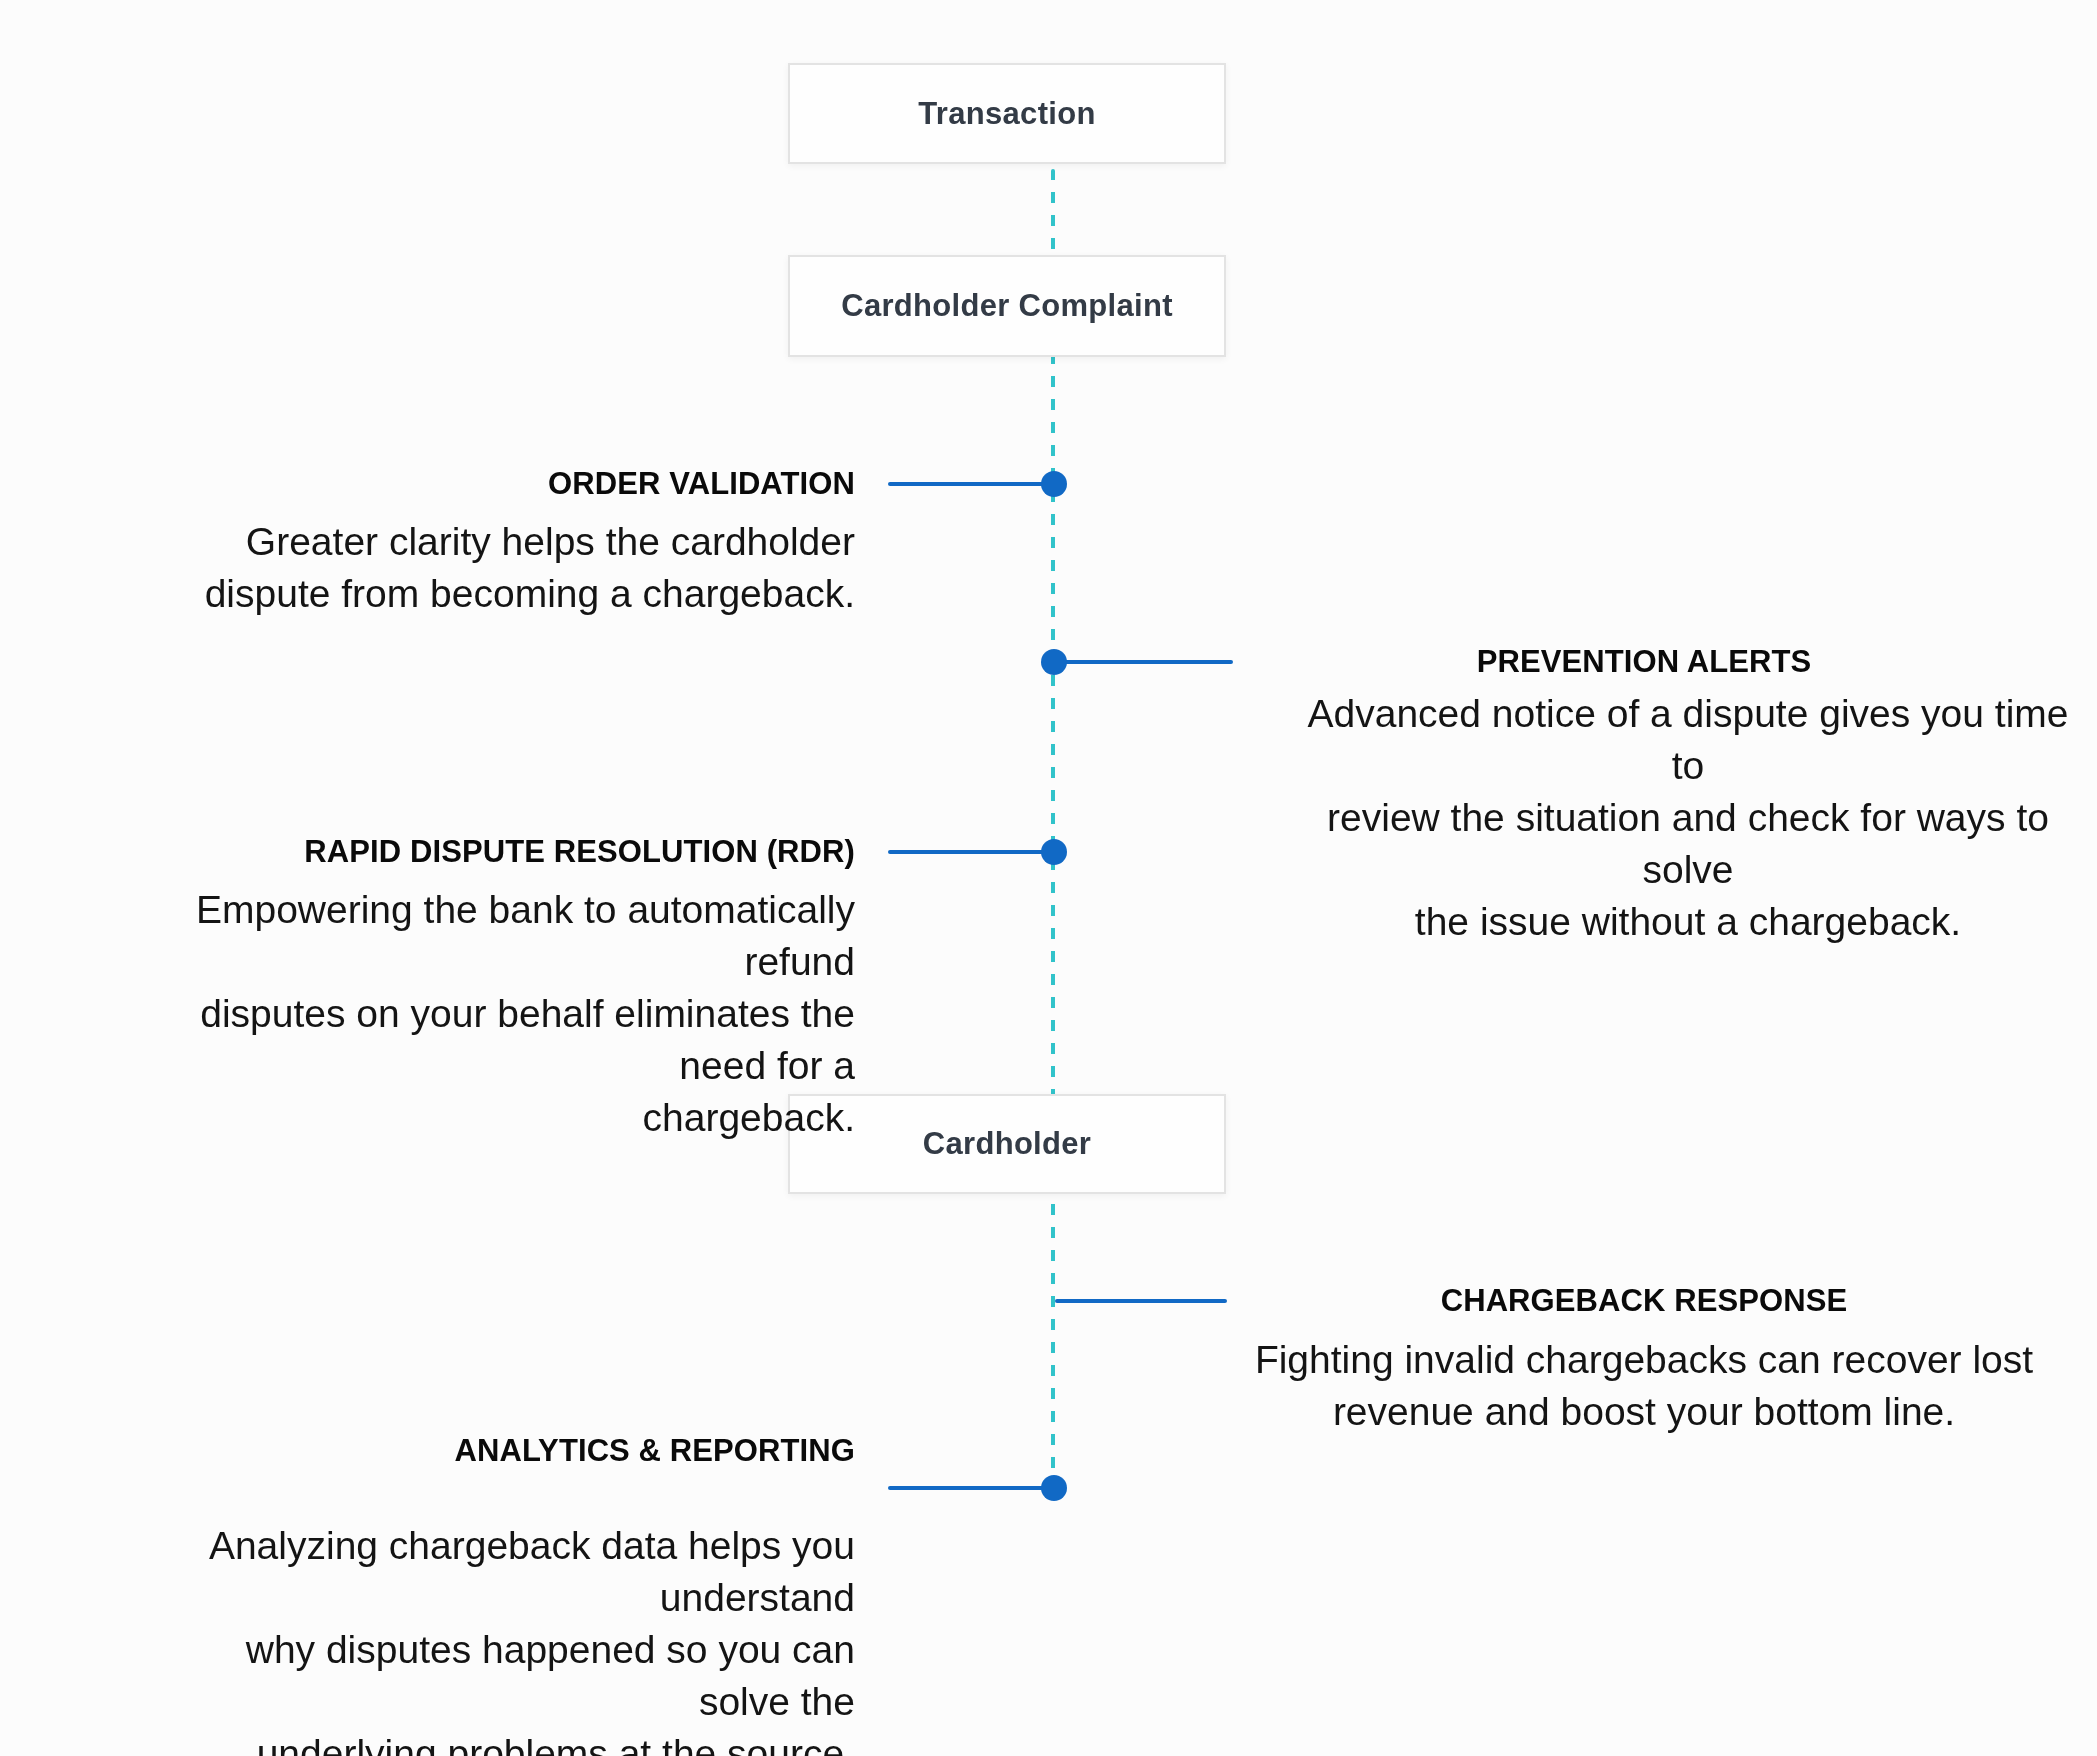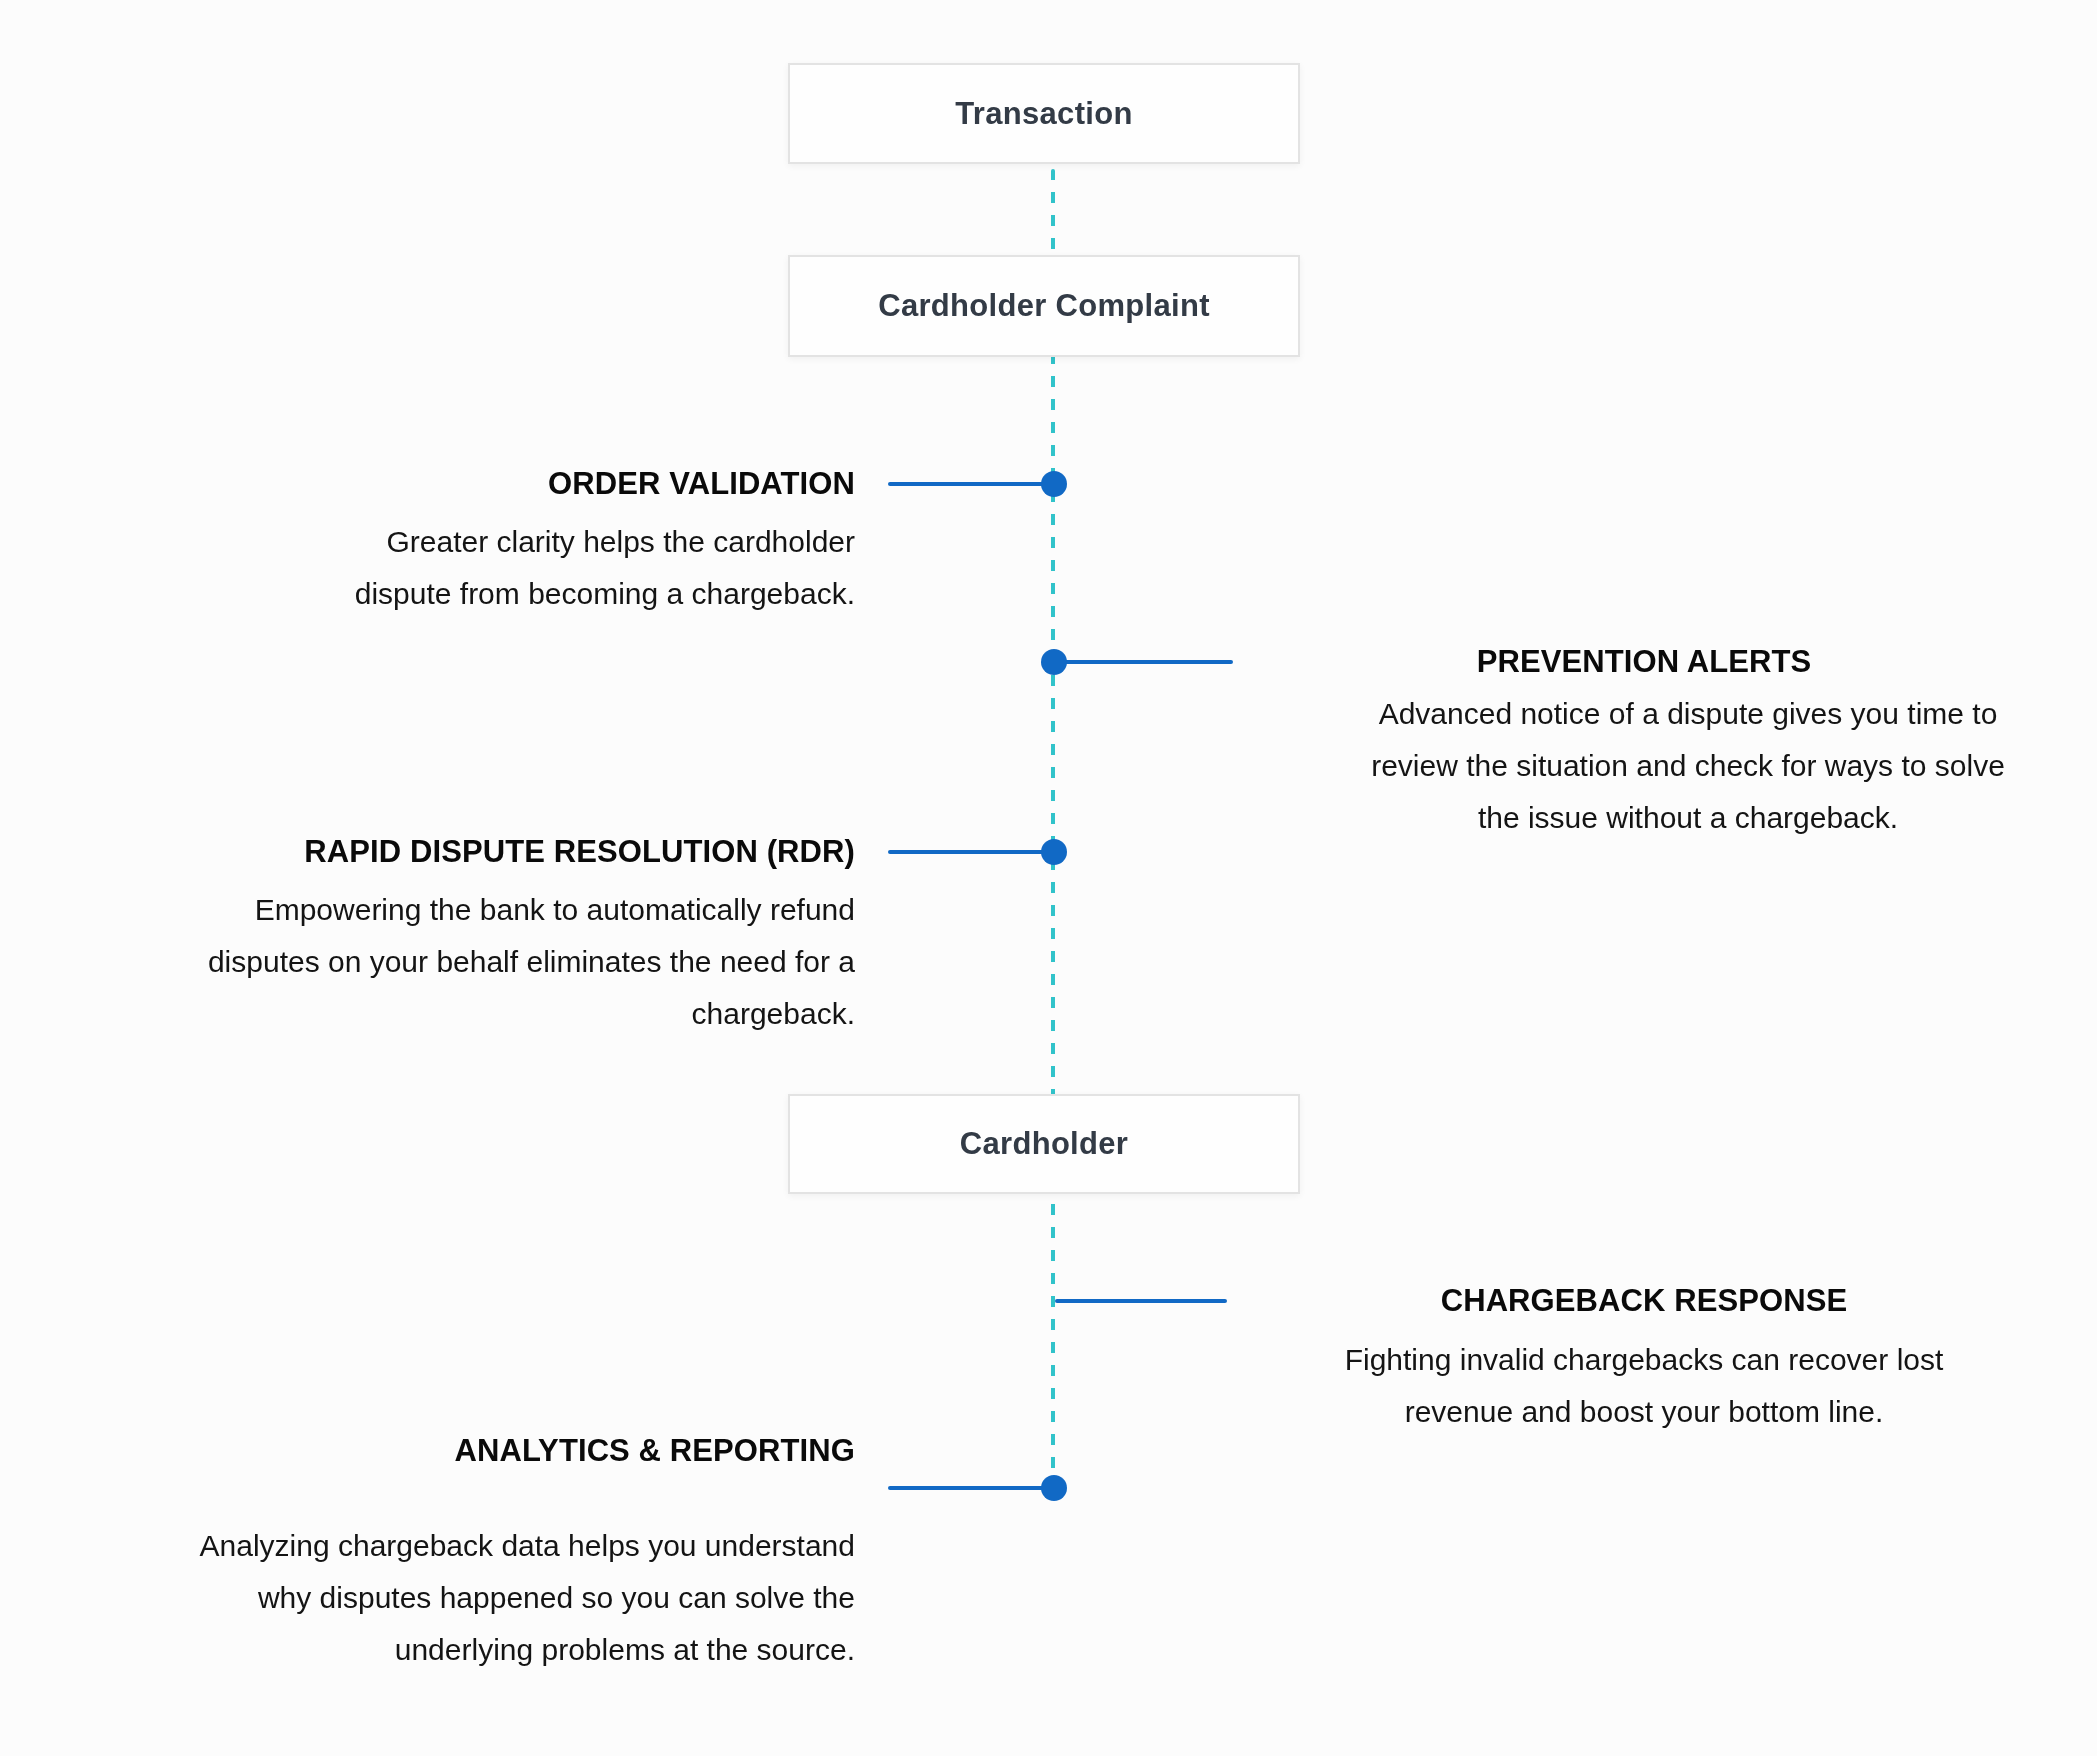--- a/index.html
+++ b/index.html
@@ -28,21 +28,21 @@
       transparent 11px, transparent 23px
     );
     border-radius: 2px;
     z-index: 1;
   }
 
   
   .stage-box {
     position: absolute;
     left: 788px;
-    width: 512px;
+    width: 438px;
     height: 101px;
     background: #fefefe;
     border: 2.7px solid #e3e3e3;
     box-sizing: border-box;
     box-shadow: 0 2px 6.8px rgba(0,0,0,0.05);
     display: flex;
     align-items: center;
     justify-content: center;
     z-index: 2;
   }
@@ -88,21 +88,21 @@
     position: absolute;
     font-size: 31px;
     font-weight: 700;
     color: #0a0a0a;
     line-height: 38px;
     letter-spacing: 0.1px;
     z-index: 3;
   }
   .milestone-desc {
     position: absolute;
-    font-size: 30px;
+    font-size: 39px;
     font-weight: 400;
     color: #141414;
     line-height: 52px;
     z-index: 3;
   }
   .side-left  { left: 187px;  width: 668px;  text-align: right; }
   .side-right { left: 1252px; width: 784px; text-align: center; }
 
   #title-order-validation     { top: 465px; }
   #desc-order-validation      { top: 516px; }

